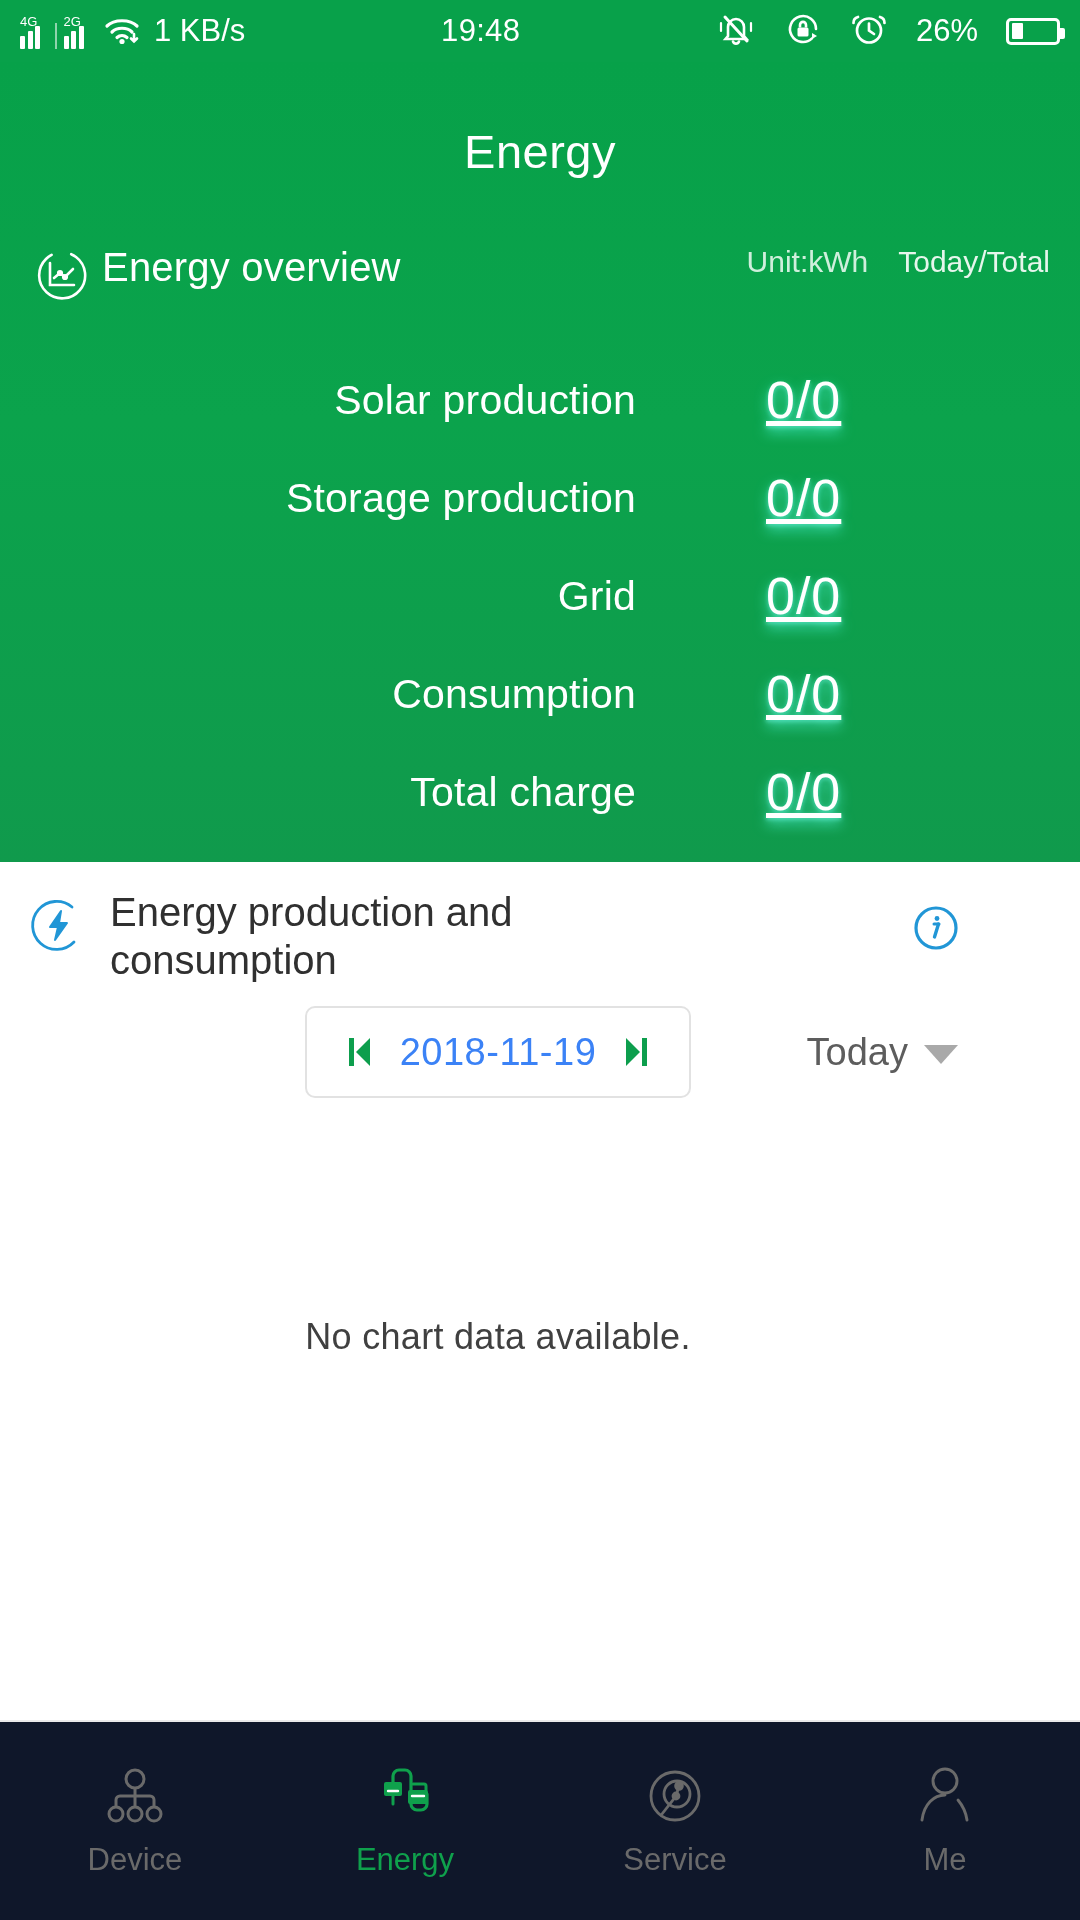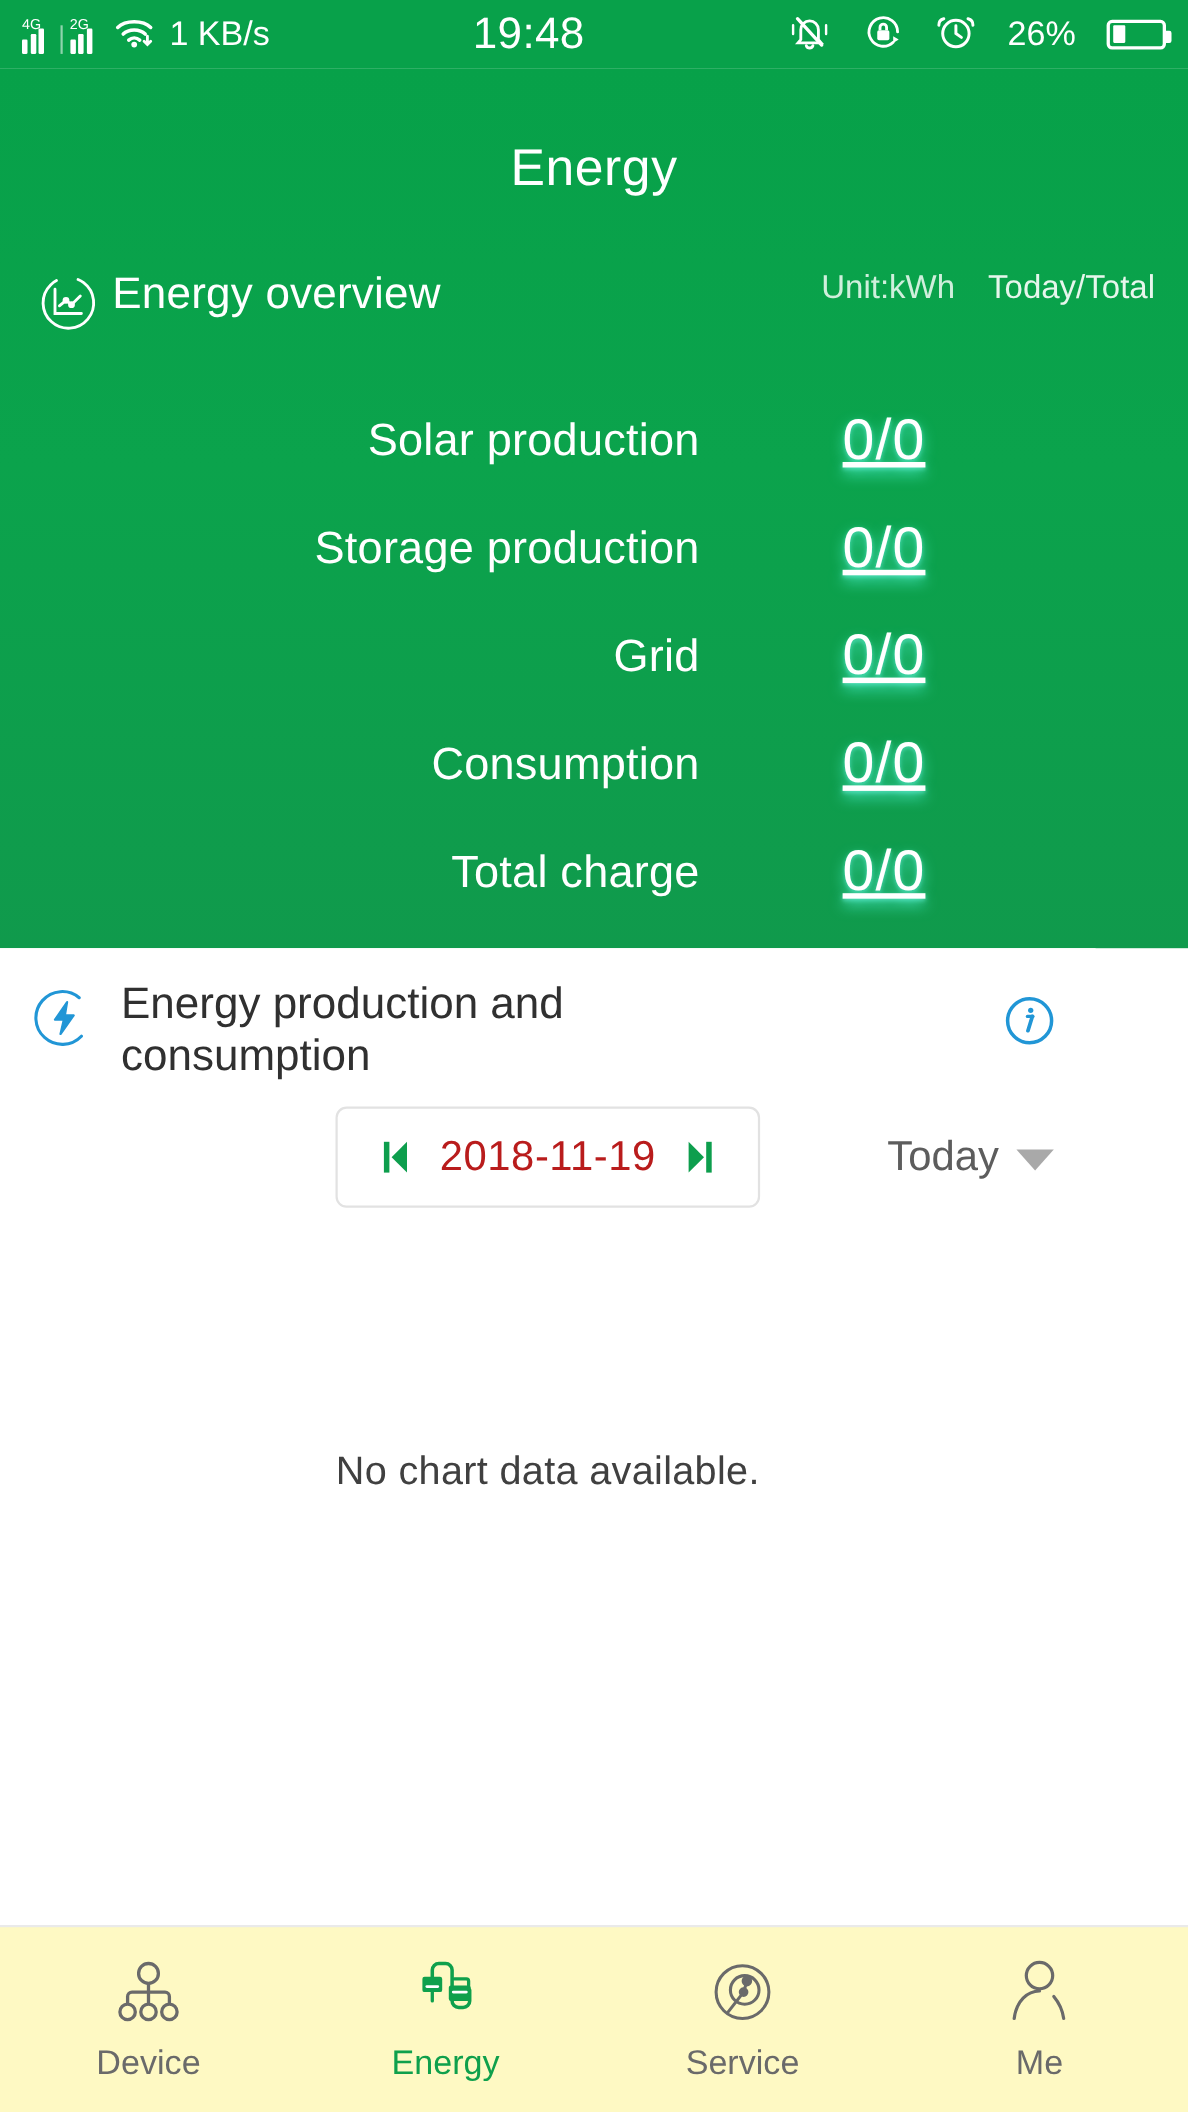--- a/index.html
+++ b/index.html
@@ -15,21 +15,21 @@
   .statusbar{
     position:absolute; top:0; left:0; width:1080px; height:62px;
     background:#08A14A;
     display:flex; align-items:center;
     padding:0 20px;
     color:#ffffff;
   }
   .sb-left{ display:flex; align-items:flex-end; gap:7px; }
   .sb-center{ flex:1; display:flex; justify-content:center; }
   .sb-right{ display:flex; align-items:center; gap:28px; }
-  .sb-time{ font-size:40px; letter-spacing:.3px;text-align:right; }
+  .sb-time{ font-size:31px; letter-spacing:.3px;text-align:right; }
   .sb-net{ font-size:31px; margin-left:5px;text-align:right; }
   .sb-pct{ font-size:31px; }
 
   .sig{ position:relative; display:flex; align-items:flex-end; gap:2.5px; height:30px; }
   .sig i{ display:block; width:5px; background:#ffffff; border-radius:1px; }
   .sig i:nth-child(1){ height:8px; }
   .sig i:nth-child(2){ height:13px; }
   .sig i:nth-child(3){ height:18px; }
   .sig i:nth-child(4){ height:23px; }
   .sig .gtag{ position:absolute; top:-4px; left:0; font-size:13px; line-height:1;
@@ -103,21 +103,21 @@
 
   .date-row{
     display:flex; align-items:center; justify-content:center;
     margin-top:22px; position:relative;
   }
   .date-box{
     width:386px; height:92px; border:2px solid #E2E2E2; border-radius:10px;
     display:flex; align-items:center; justify-content:center; gap:28px;
     background:#ffffff;
   }
-  .date-text{ font-size:38px; color:#b91c1c; letter-spacing:.5px; }
+  .date-text{ font-size:38px; color:#3b82f6; letter-spacing:.5px; }
   .skip{ width:24px; height:34px; flex:none; }
   .today-sel{
     position:absolute; right:38px;
     display:flex; align-items:center; gap:16px;
   }
   .today-text{ font-size:38px; color:#5D5D5D; }
   .caret{
     width:0;height:0;border-left:17px solid transparent;border-right:17px solid transparent;
     border-top:19px solid #A9A9A9; margin-top:5px;
   }
@@ -136,22 +136,22 @@
   .lg-item{ display:flex; align-items:flex-start; gap:14px; }
   .lg-item:nth-child(1){ width:250px; }
   .lg-item:nth-child(2){ width:250px; }
   .lg-item:nth-child(3){ width:260px; }
   .lg-item:nth-child(4){ width:200px; }
   .lg-sw{ width:48px; height:18px; border-radius:3px; flex:none; margin-top:10px; }
   .lg-tx{ font-size:33px; color:#5A5A5A; line-height:1.12; }
 
   
   .tabbar{
-    position:absolute; bottom:0; left:0; width:1080px; height:170px;
-    background:#fef9c3; border-top:2px solid #EAEAEA;
+    position:absolute; bottom:0; left:0; width:1080px; height:200px;
+    background:#0f172a; border-top:2px solid #EAEAEA;
     display:flex;
   }
   .tab{
     flex:1; display:flex; flex-direction:column; align-items:center;
     justify-content:center; gap:14px;
   }
   .tab-ico{ width:64px; height:64px; }
   .tab-lb{ font-size:31px; color:#6A6A6A; }
   .tab.active .tab-lb{ color:#0FA04C; }
 </style>

